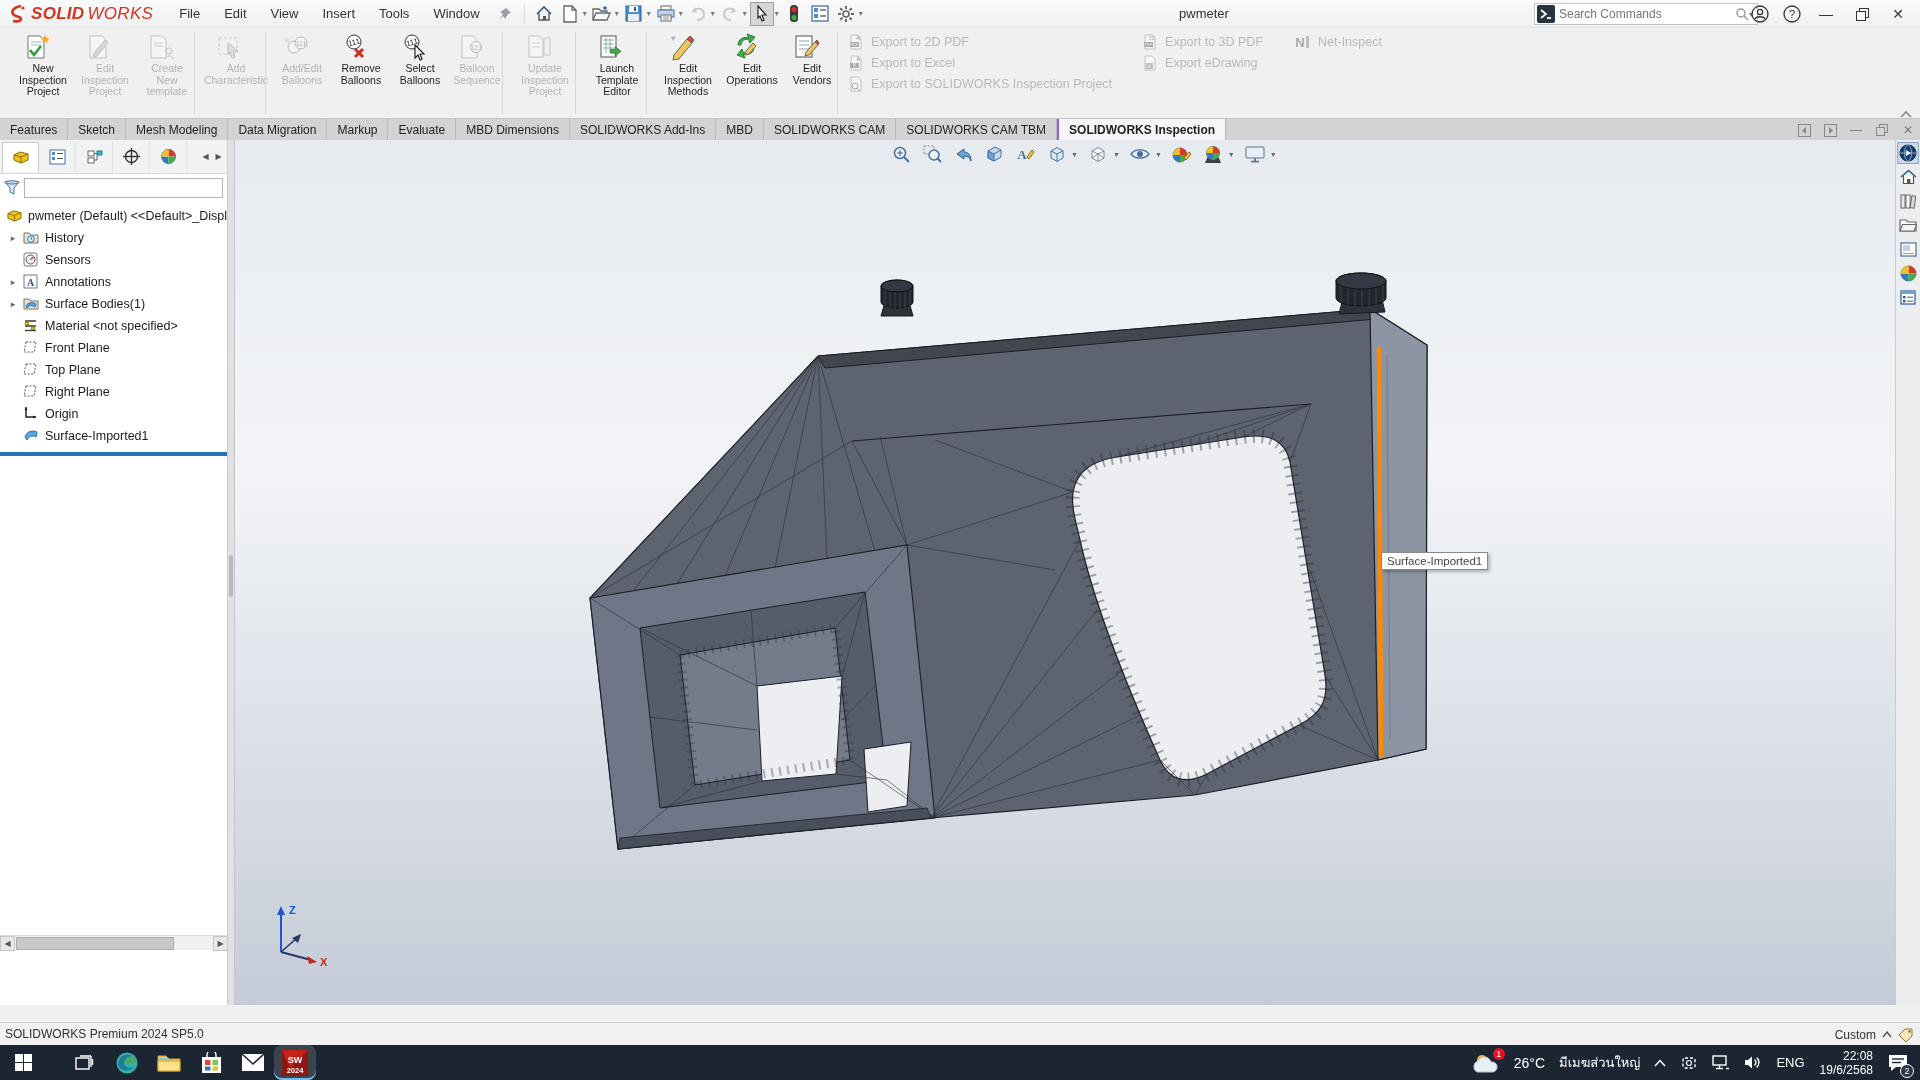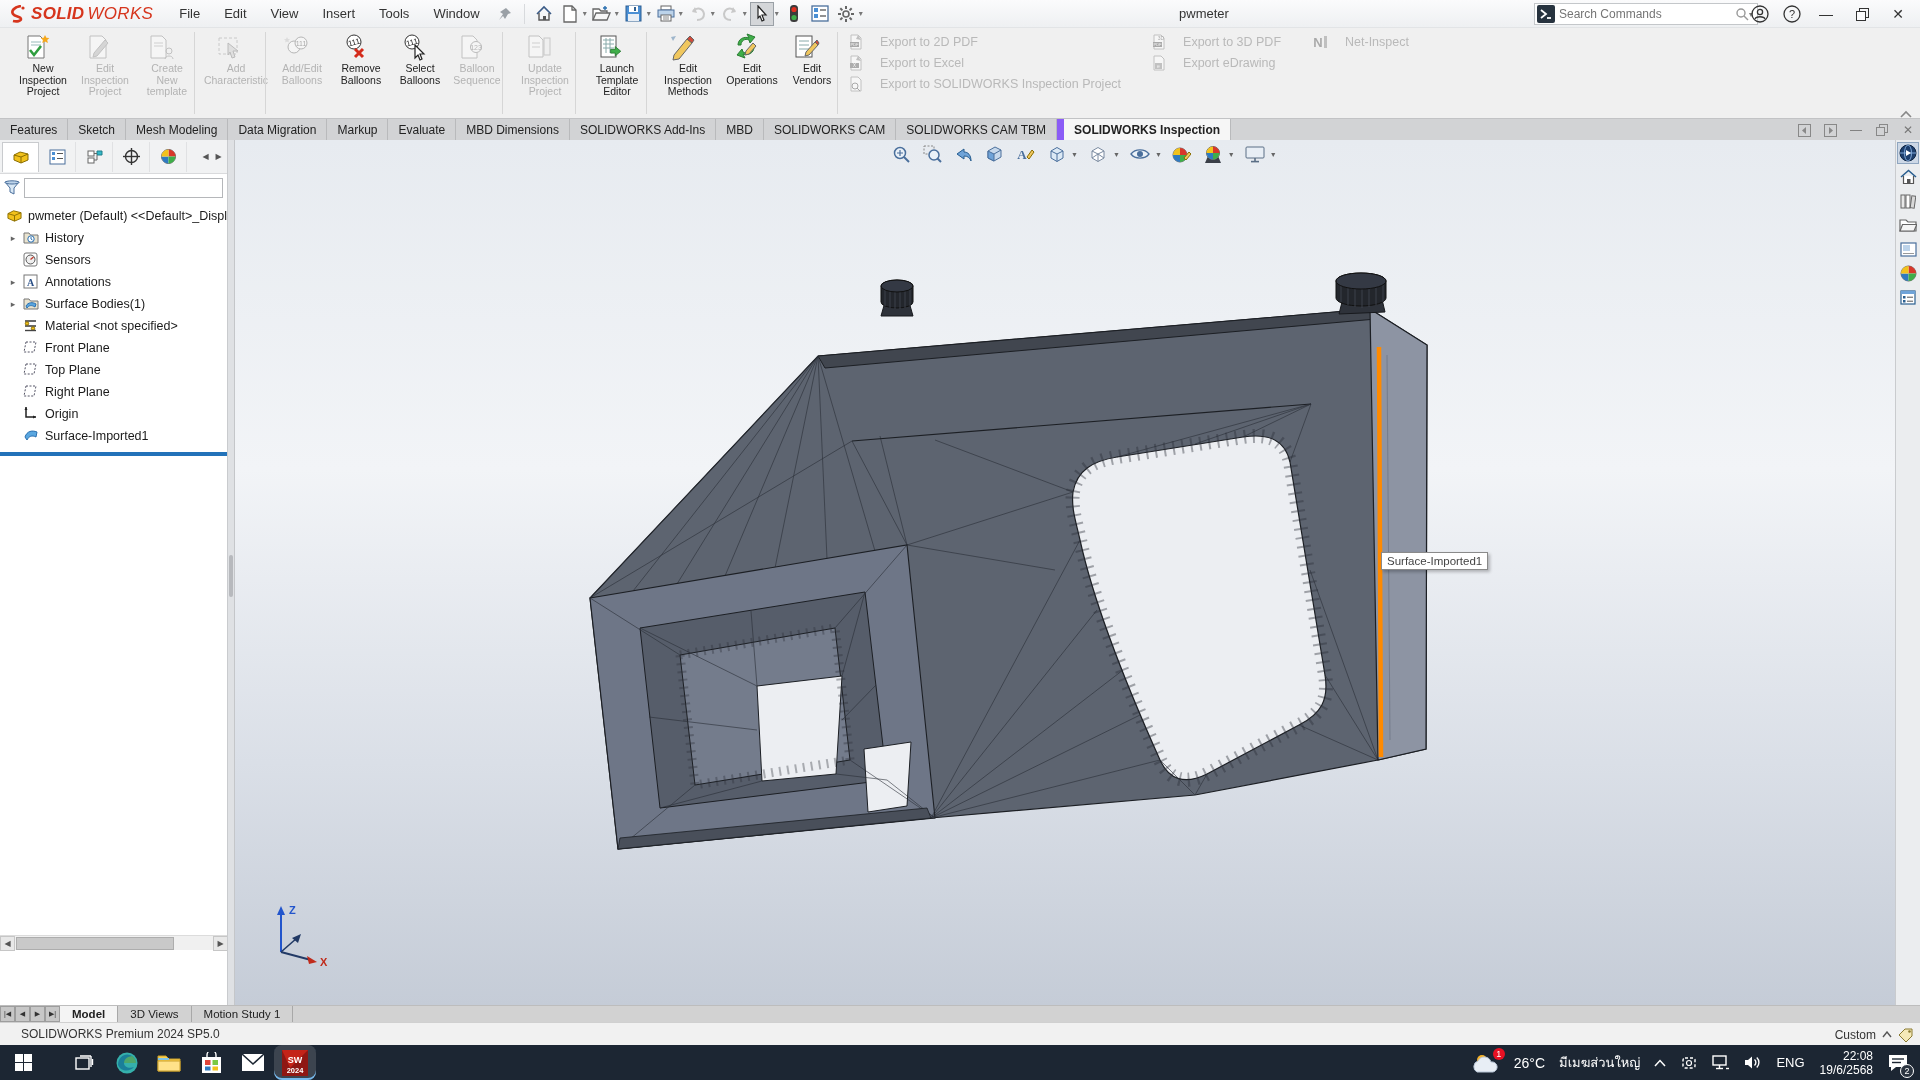--- a/index.html
+++ b/index.html
@@ -34,31 +34,31 @@
   .ribbon { position:absolute; left:0; top:28px; width:1920px; height:90px; background:#f0f0f0; display:flex; }
   .r-group { display:flex; }
   .r-div { width:1px; background:#d6d6d6; margin:4px 2px; }
   .r-btn { width:62px; padding-top:5px; display:flex; flex-direction:column; align-items:center;
     gap:2px; cursor:default; }
   .r-btn .ric { width:28px; height:28px; }
   .r-btn .rlb { font-size:10.5px; line-height:11.5px; text-align:center; color:#222;margin-left:12px; }
   .r-btn.dis .rlb { color:#b3b3b3; }
   .r-btn.dis .ric { opacity:.38; filter:grayscale(1); }
   .exp-col { display:flex; flex-direction:column; justify-content:flex-start; padding:6px 6px 0 8px; gap:5px; }
-  .exp-row { display:flex; align-items:center; gap:16px; height:16px; }
+  .exp-row { display:flex; align-items:center; gap:7px; height:16px; }
   .exp-row .eic { width:16px; height:16px; opacity:.45; filter:grayscale(1); }
   .exp-row .elb { font-size:12.5px; color:#b9b9b9; white-space:nowrap; }
   .ribbon-collapse { position:absolute; right:8px; top:82px; color:#888; }
 
   
   .tabbar { position:absolute; left:0; top:118px; width:1920px; height:22px; background:#d2d3d5;
     display:flex; align-items:stretch; border-top:1px solid #c2c3c5; }
   .ctab { font-size:12px; color:#222; padding:0 10px; display:flex; align-items:center;
     border-right:1px solid #b9babc; cursor:default; }
-  .ctab.active { background:#f6f6f6; font-weight:bold; border-left:7px solid #8b5cf6; }
+  .ctab.active { background:#f6f6f6; font-weight:bold; border-left:2px solid #8b5cf6; }
   .docwin-ctrl { position:absolute; right:4px; top:0; height:22px; display:flex; align-items:center; gap:10px; }
   .docwin-ctrl .dwc { color:#777; font-size:12px; width:16px; height:16px; display:flex;
     align-items:center; justify-content:center; }
 
   
   .workspace { position:absolute; left:0; top:140px; width:1920px; height:865px; }
 
   
   .featpanel { position:absolute; left:0; top:0; width:228px; height:865px; background:#fff;
     border-right:1px solid #c9cbce; overflow:hidden; }
@@ -1008,32 +1008,23 @@
             <rect x="1" y="1" width="14" height="3" fill="#6fa3d8"></rect>
             <rect x="3" y="6" width="2.5" height="2.5" fill="#2a5f90"></rect>
             <rect x="3" y="10" width="2.5" height="2.5" fill="#2a5f90"></rect>
             <line x1="7" y1="7.2" x2="13" y2="7.2" stroke="#555"></line>
             <line x1="7" y1="11.2" x2="13" y2="11.2" stroke="#555"></line>
           </svg>
       </div>
     </div>
   </div>
 
-  <div class="doctabs">
-    <div class="dnav">|◀</div>
-    <div class="dnav">◀</div>
-    <div class="dnav">▶</div>
-    <div class="dnav">▶|</div>
-    <div class="dtab active">Model</div>
-    <div class="dtab">3D Views</div>
-    <div class="dtab">Motion Study 1</div>
-  </div>
 
   <div class="statusbar">
-    <span style="padding-left:21px">SOLIDWORKS Premium 2024 SP5.0</span>
+    <span style="padding-left:5px">SOLIDWORKS Premium 2024 SP5.0</span>
     <div class="sb-right">
       <span>Custom</span>
       <svg width="10" height="7" viewBox="0 0 10 7">
           <path d="M1 6 L5 1 L9 6" fill="none" stroke="#555" stroke-width="1.4"></path>
         </svg>
       <svg width="16" height="14" viewBox="0 0 16 14">
           <path d="M1 7 L7 1 H14 V8 L8 14 Z" fill="#f5e9b8" stroke="#8a7a30"></path>
           <circle cx="11.5" cy="3.5" r="1.3" fill="#8a7a30"></circle>
         </svg>
     </div>

